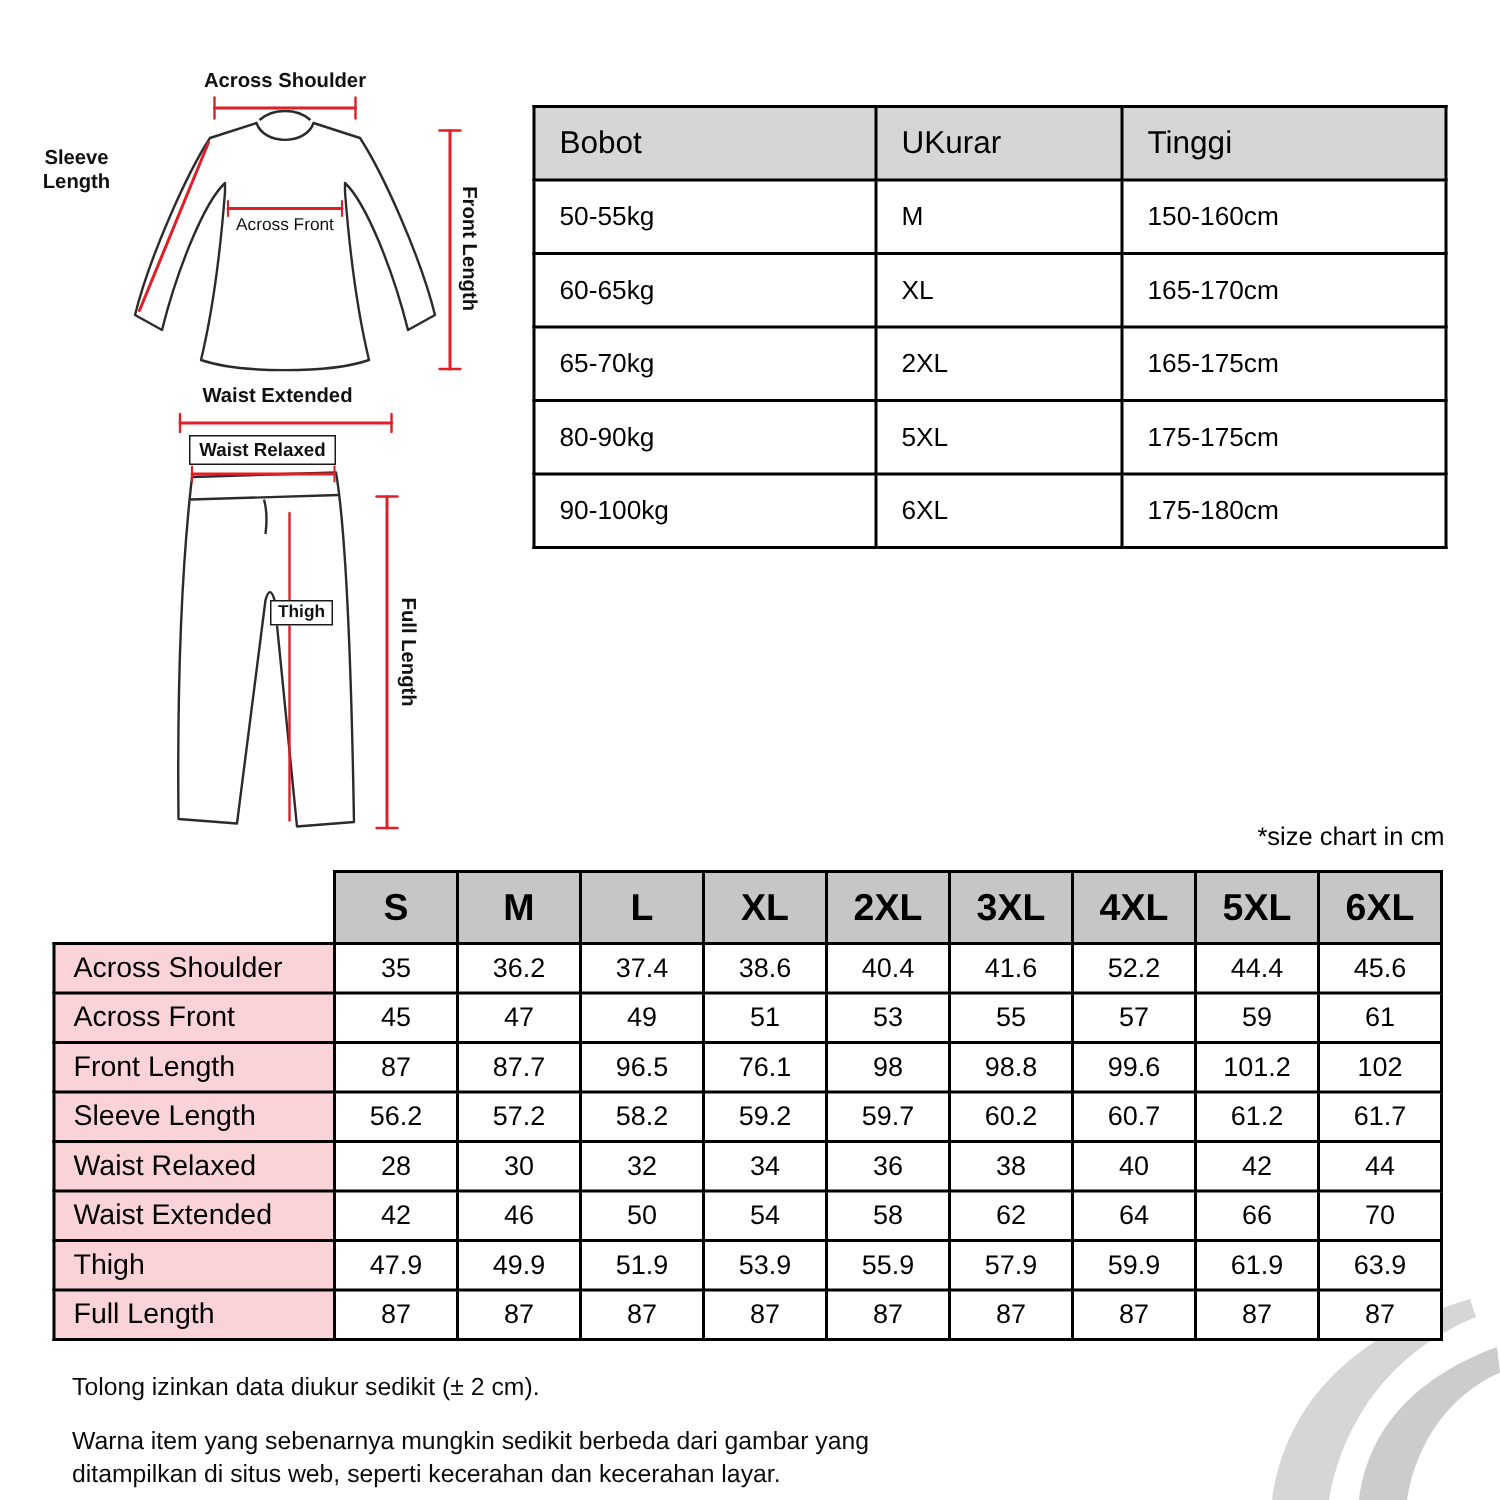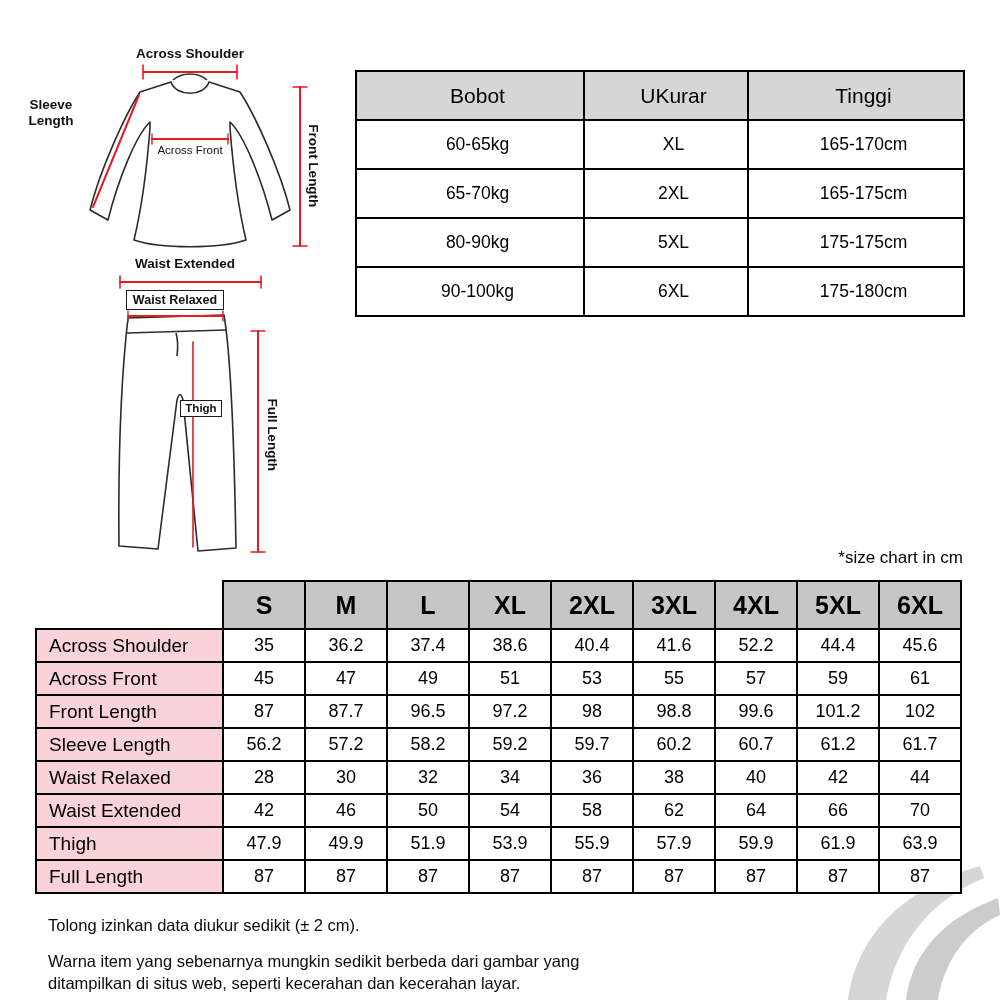--- a/index.html
+++ b/index.html
@@ -13,21 +13,21 @@
   .dlabel { position:absolute; text-align:center; color:#111;
             font-weight:bold; font-size:13.5px; line-height:1.15; }
   .dlabel.small { font-weight:normal; font-size:11.5px; }
   .dlabel.rot { transform:rotate(90deg); transform-origin:center center; }
   .dlabel.boxed { border:1.5px solid #1a1a1a; background:#fff; padding:2px 4px; }
   .dlabel.boxed.thin { border-width:1px; font-size:11.5px; padding:1px 2px; }
 
   
   table.wtable { position:absolute; left:355px; top:70px; border-collapse:collapse;
                  table-layout:fixed; }
-  table.wtable th, table.wtable td { border:2px solid #000; text-align:center;
+  table.wtable th, table.wtable td { border:2px solid #000; text-align:left;
                  vertical-align:middle; height:45px; font-family:"Liberation Sans",sans-serif;padding-left:16px; }
   table.wtable th { background:#d6d6d6; font-size:21px; font-weight:normal; }
   table.wtable td { background:#fff; font-size:17.5px; }
   table.wtable col.c1 { width:228px; } table.wtable col.c2 { width:164px; }
   table.wtable col.c3 { width:216px; }
 
   
   .size-note { position:absolute; right:37px; top:548px; font-size:17px; font-weight:normal;text-align:right; }
 
   
@@ -122,20 +122,25 @@
         <col class="c3">
       </colgroup>
     <thead>
         <tr>
           <th>Bobot</th>
           <th>UKurar</th>
           <th>Tinggi</th>
         </tr>
       </thead>
     <tbody>
+        <tr>
+          <td>50-55kg</td>
+          <td>M</td>
+          <td>150-160cm</td>
+        </tr>
         <tr>
           <td>60-65kg</td>
           <td>XL</td>
           <td>165-170cm</td>
         </tr>
         <tr>
           <td>65-70kg</td>
           <td>2XL</td>
           <td>165-175cm</td>
         </tr>
@@ -204,21 +209,21 @@
           <td>55</td>
           <td>57</td>
           <td>59</td>
           <td>61</td>
         </tr>
         <tr>
           <th class="rowlabel">Front Length</th>
           <td>87</td>
           <td>87.7</td>
           <td>96.5</td>
-          <td>97.2</td>
+          <td>76.1</td>
           <td>98</td>
           <td>98.8</td>
           <td>99.6</td>
           <td>101.2</td>
           <td>102</td>
         </tr>
         <tr>
           <th class="rowlabel">Sleeve Length</th>
           <td>56.2</td>
           <td>57.2</td>

